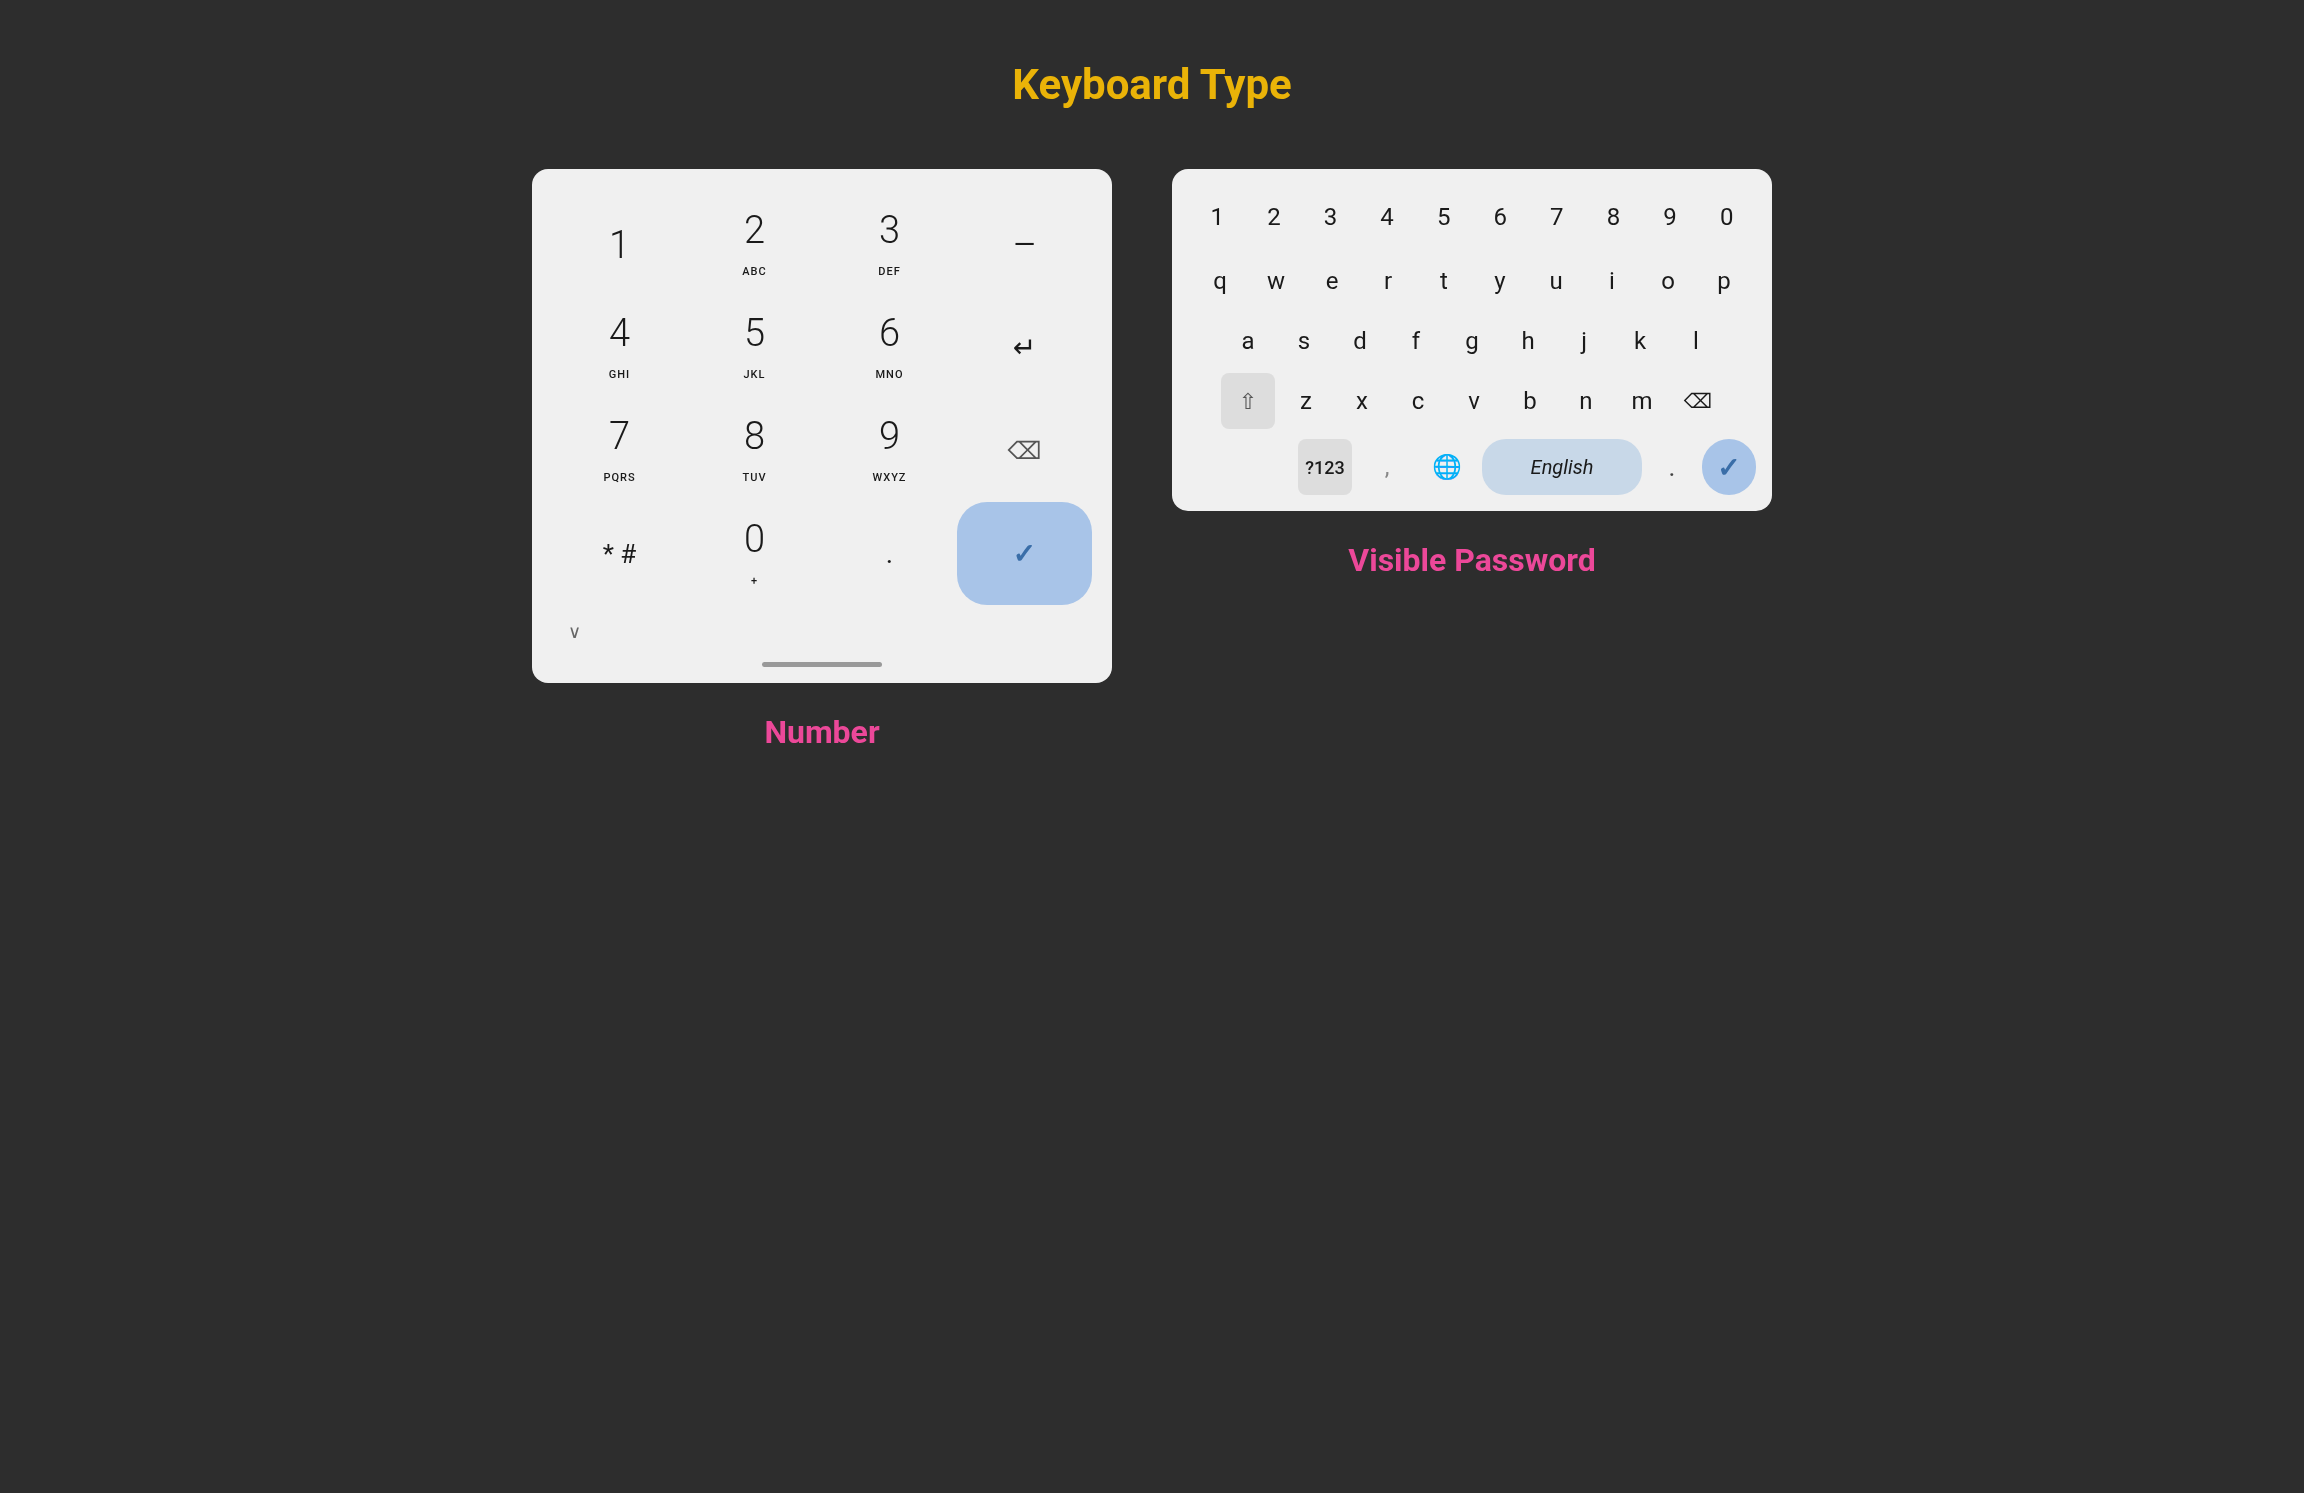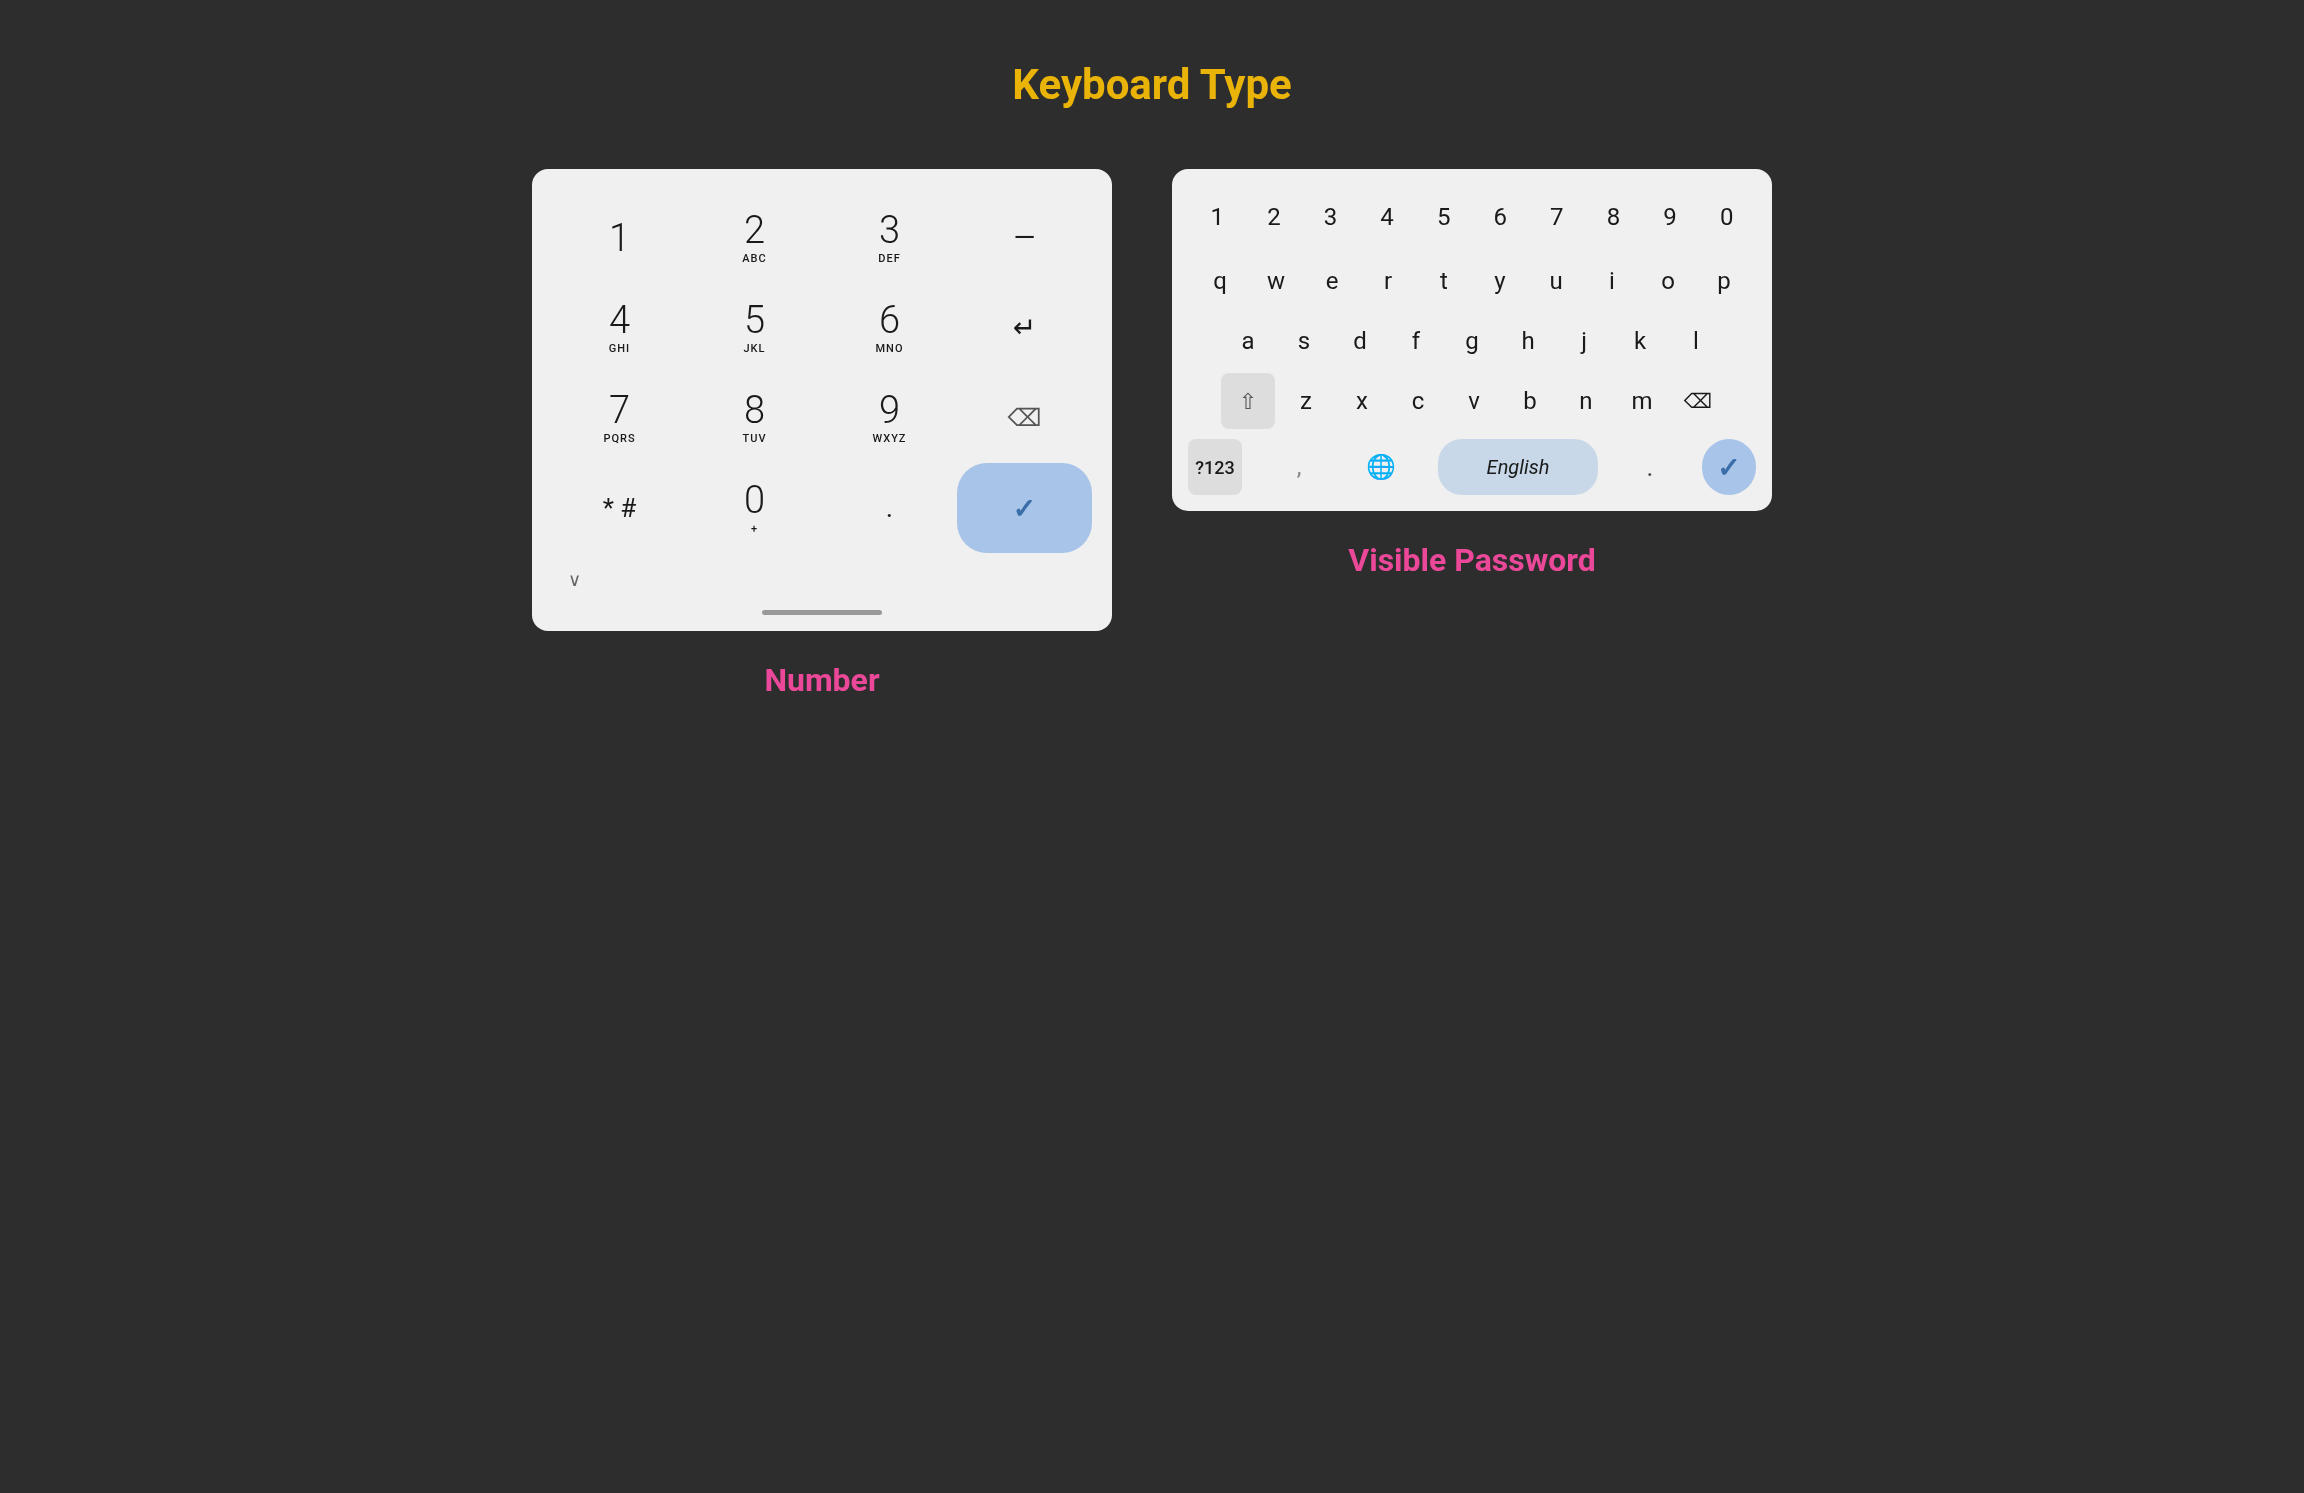--- a/index.html
+++ b/index.html
@@ -74,21 +74,21 @@
       font-size: 38px;
       font-weight: 300;
       color: #1a1a1a;
       line-height: 1;
     }
 
     .num-key .sub-letters {
       font-size: 11px;
       color: #1a1a1a;
       font-weight: 500;
-      margin-top: 3px;
+      margin-top: 16px;
       letter-spacing: 1px;
     }
 
     .num-key.action-key .main-digit {
       font-size: 28px;
       font-weight: 400;
     }
 
     .num-key.confirm-key {
       background: #a8c4e8;
@@ -200,21 +200,21 @@
     }
 
     .shift-icon {
       font-size: 22px;
       color: #555;
     }
 
     .qwerty-bottom-bar {
       display: flex;
       gap: 10px;
-      justify-content: space-between;
+      justify-content: flex-end;
       align-items: center;
       margin-top: 6px;
     }
 
     .separator {
       color: #888;
       font-size: 24px;
     }
 
     .globe-icon {

